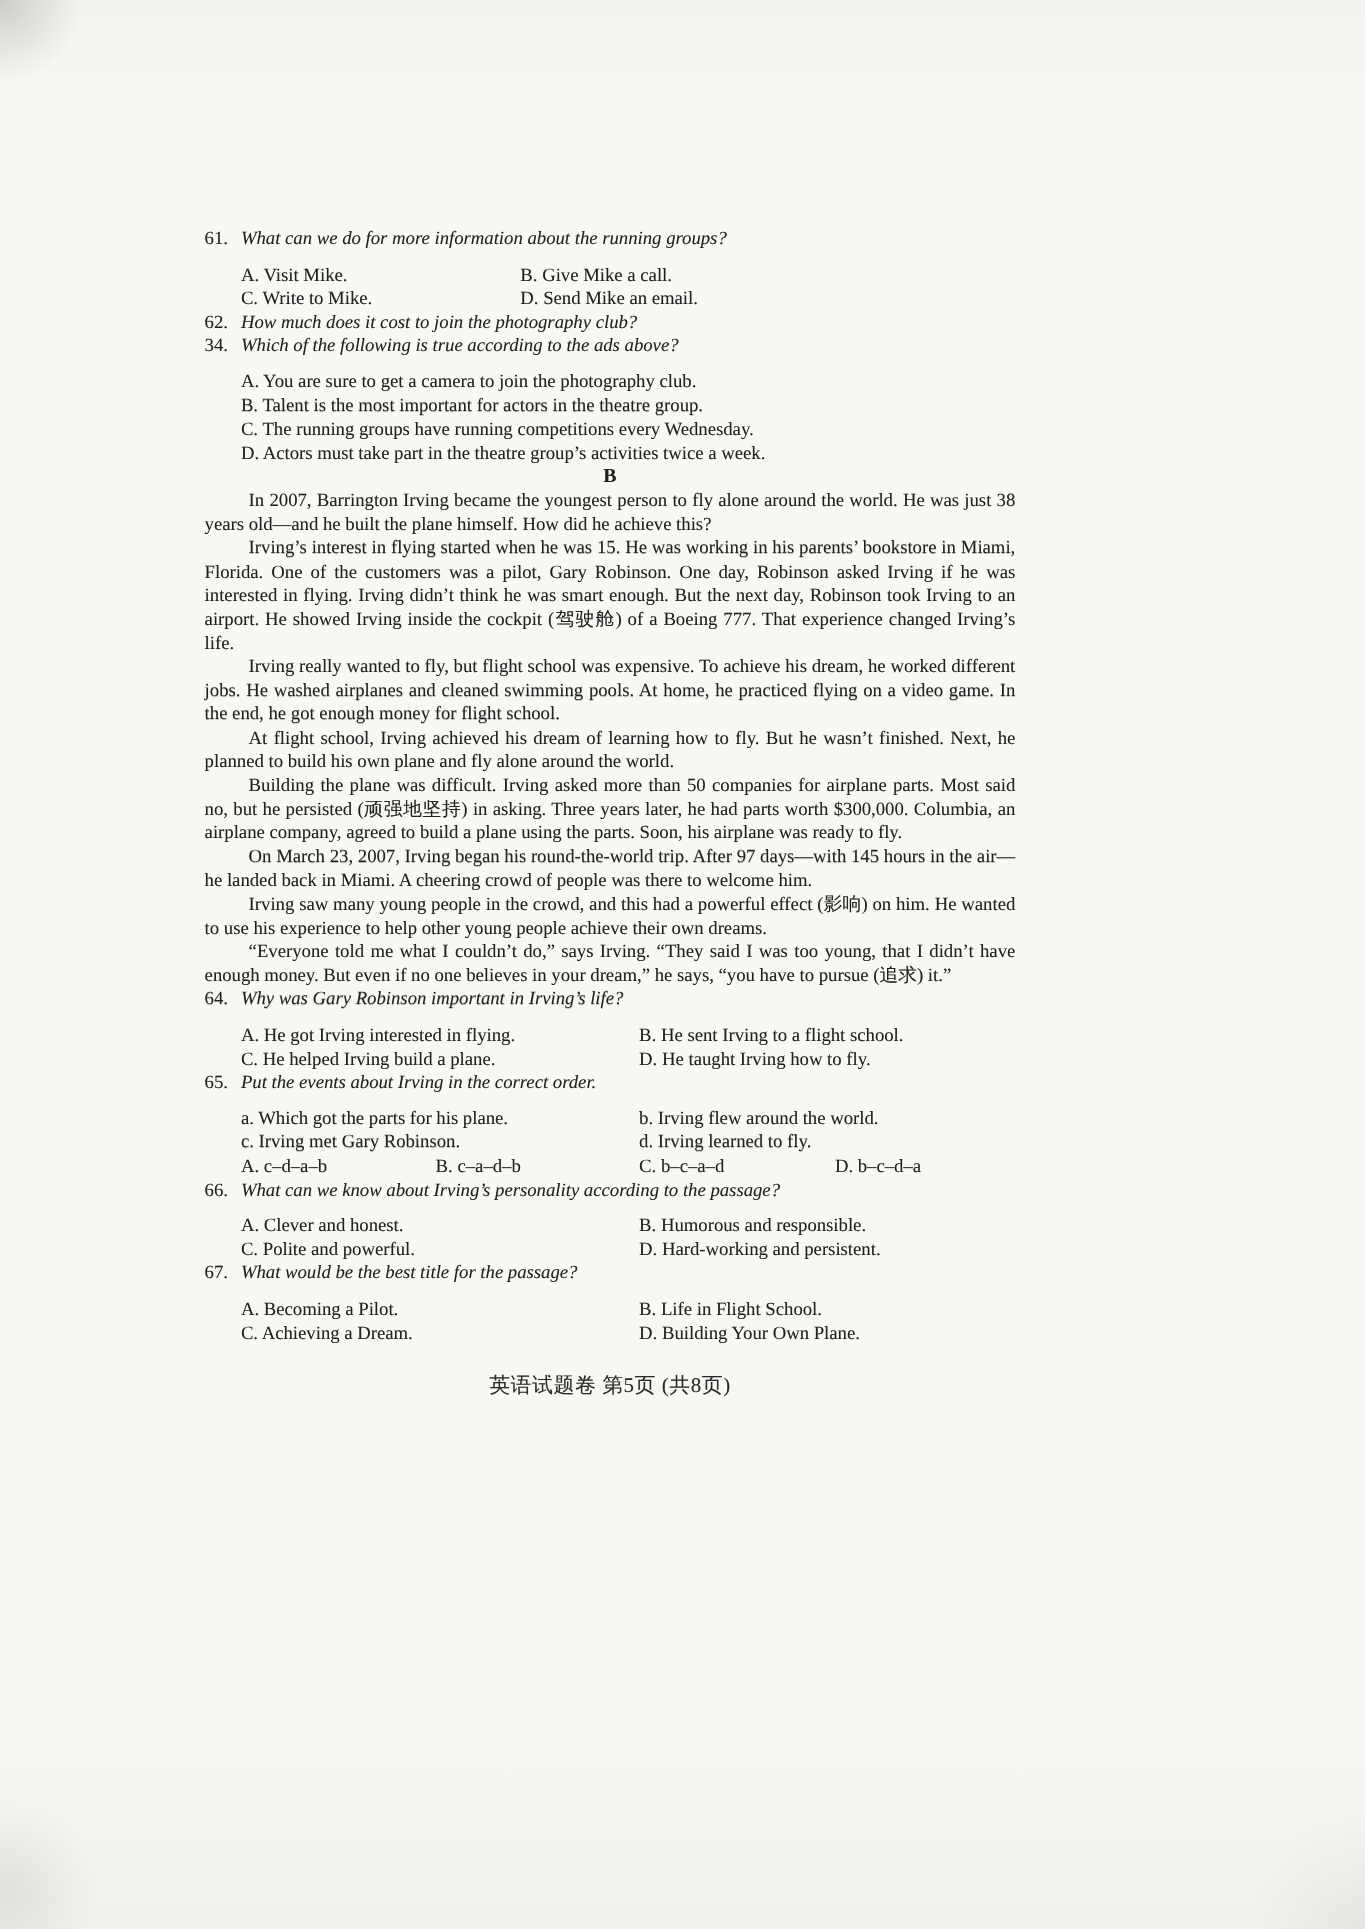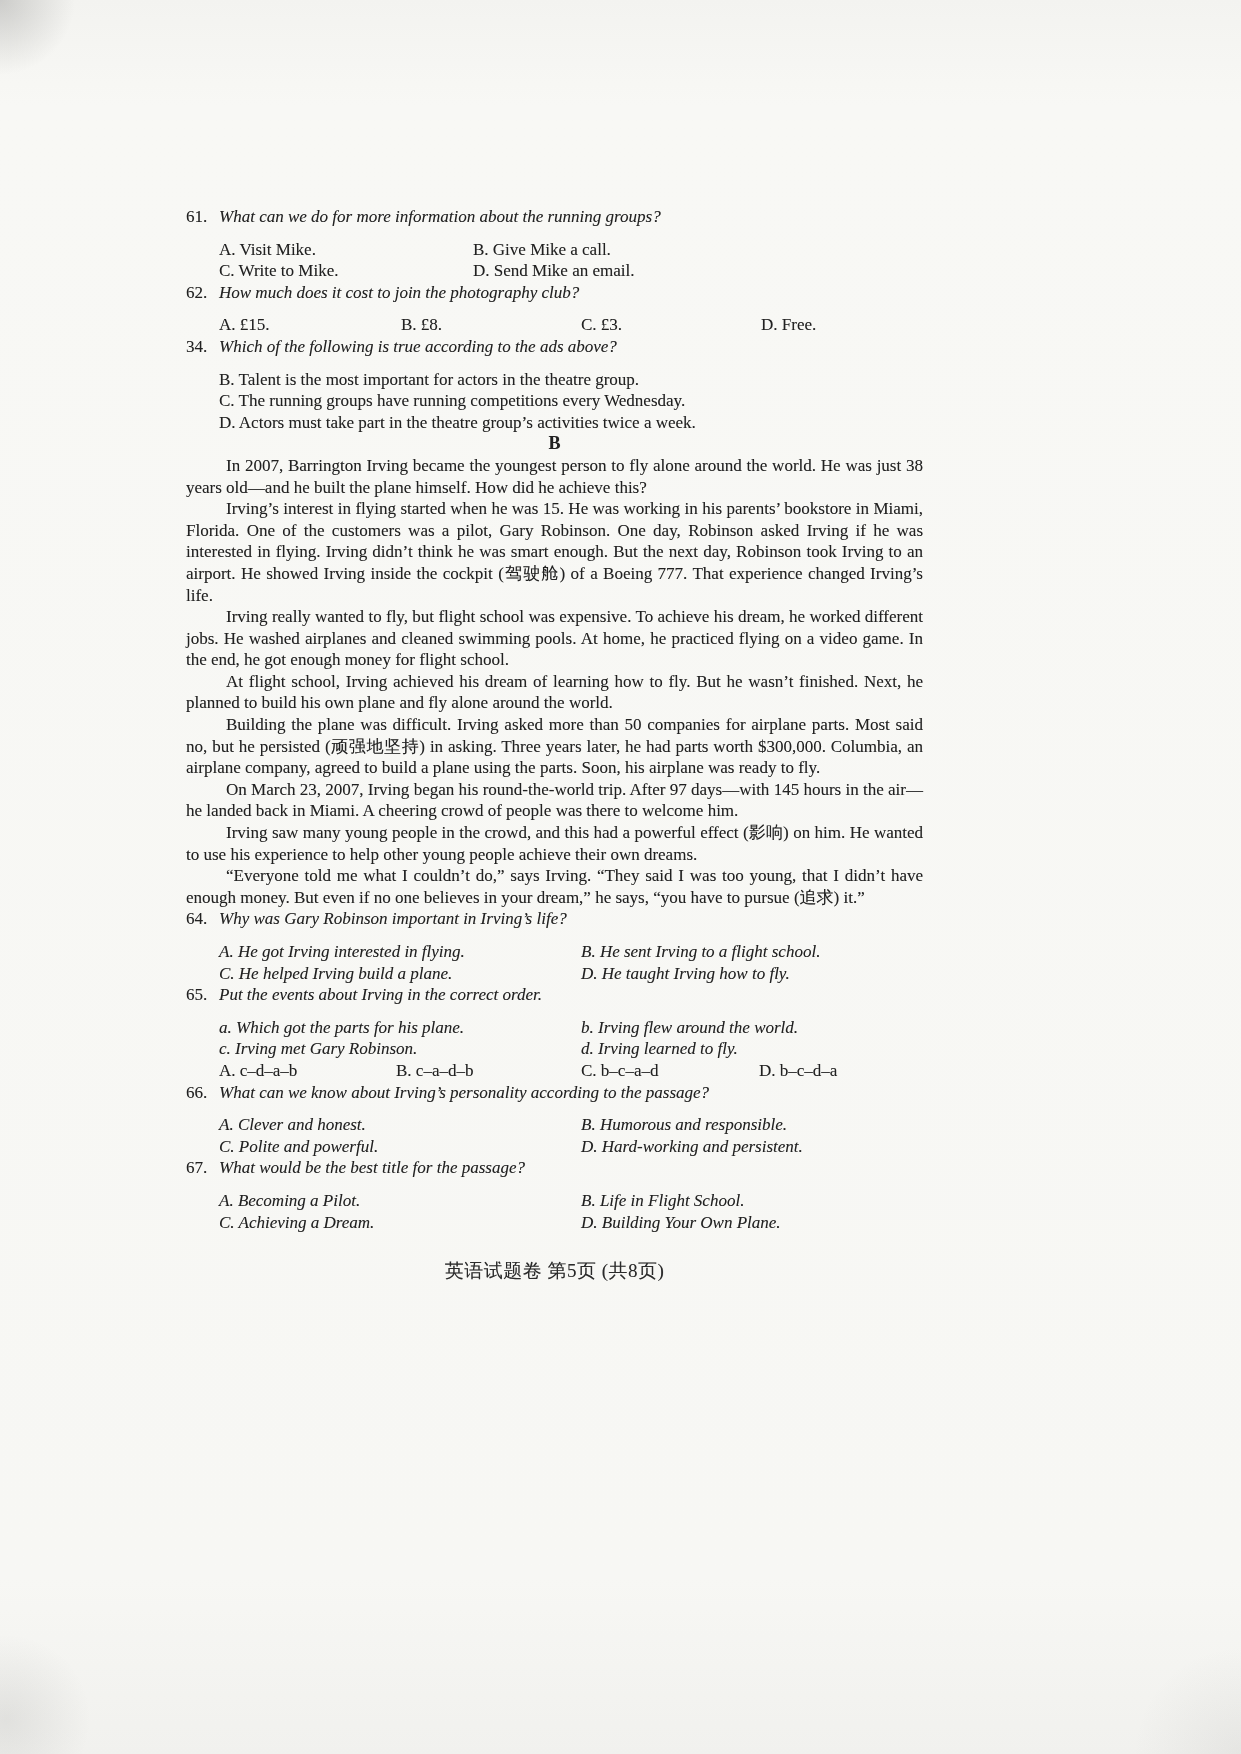--- a/index.html
+++ b/index.html
@@ -32,21 +32,21 @@
     text-shadow: 0.2px 0.2px 0.4px rgba(45,45,45,0.30);
   }
   .question { margin: 0; }
   .q-head { display: flex; justify-content: center; }
   .q-num { flex: 0 0 33px; }
   .q-text { flex: 1; font-style: italic; }
   .q-options { padding-left: 33px; margin-top: 11px; }
   .opt-row { display: grid; }
   .cols1  { grid-template-columns: 1fr; }
   .cols2a { grid-template-columns: 254px 1fr; }
-  .cols2b { grid-template-columns: 362px 1fr; font-style: italic; }
+  .cols2b { grid-template-columns: 362px 1fr; }
   .cols4  { grid-template-columns: 182px 180px 180px 1fr; }
   .cols4b { grid-template-columns: 177px 185px 178px 1fr; }
   .opt-cell { white-space: nowrap; overflow: visible; }
   .opt-label { display: inline; }
   .opt-text { display: inline; }
   .section-label {
     text-align: center;
     font-weight: bold;
     font-size: 18px;
   }
@@ -83,35 +83,30 @@
               <div class="opt-cell"><span class="opt-label">C.</span> <span class="opt-text">Write to Mike.</span></div>
               <div class="opt-cell"><span class="opt-label">D.</span> <span class="opt-text">Send Mike an email.</span></div>
             </div>
           </div>
         </div>
         <div class="question">
           <div class="q-head">
             <span class="q-num">62.</span>
             <span class="q-text">How much does it cost to join the photography club?</span>
           </div>
-          <div class="q-options">
-            <div class="opt-row cols4">
-              <div class="opt-cell"><span class="opt-label">A.</span> <span class="opt-text">£15.</span></div>
-              <div class="opt-cell"><span class="opt-label">B.</span> <span class="opt-text">£8.</span></div>
-              <div class="opt-cell"><span class="opt-label">C.</span> <span class="opt-text">£3.</span></div>
-              <div class="opt-cell"><span class="opt-label">D.</span> <span class="opt-text">Free.</span></div>
-            </div>
-          </div>
         </div>
         <div class="question">
           <div class="q-head">
             <span class="q-num">34.</span>
             <span class="q-text">Which of the following is true according to the ads above?</span>
           </div>
           <div class="q-options">
+            <div class="opt-row cols1">
+              <div class="opt-cell"><span class="opt-label">A.</span> <span class="opt-text">You are sure to get a camera to join the photography club.</span></div>
+            </div>
             <div class="opt-row cols1">
               <div class="opt-cell"><span class="opt-label">B.</span> <span class="opt-text">Talent is the most important for actors in the theatre group.</span></div>
             </div>
             <div class="opt-row cols1">
               <div class="opt-cell"><span class="opt-label">C.</span> <span class="opt-text">The running groups have running competitions every Wednesday.</span></div>
             </div>
             <div class="opt-row cols1">
               <div class="opt-cell"><span class="opt-label">D.</span> <span class="opt-text">Actors must take part in the theatre group’s activities twice a week.</span></div>
             </div>
           </div>

